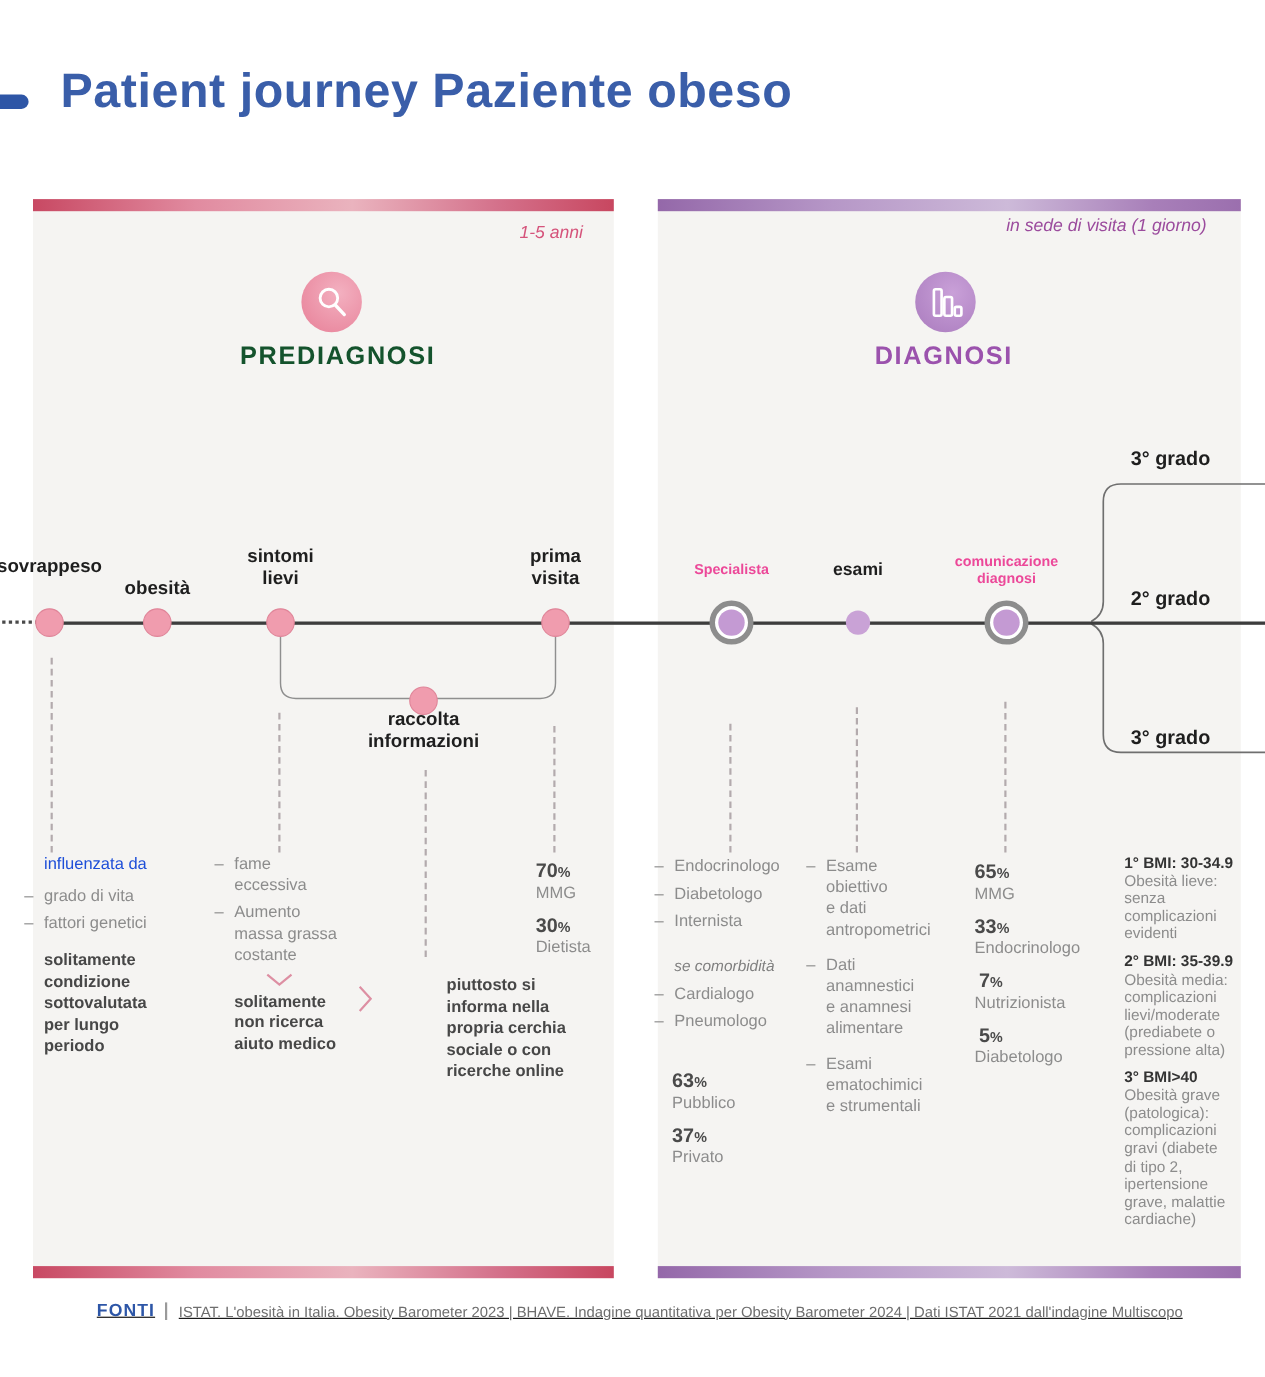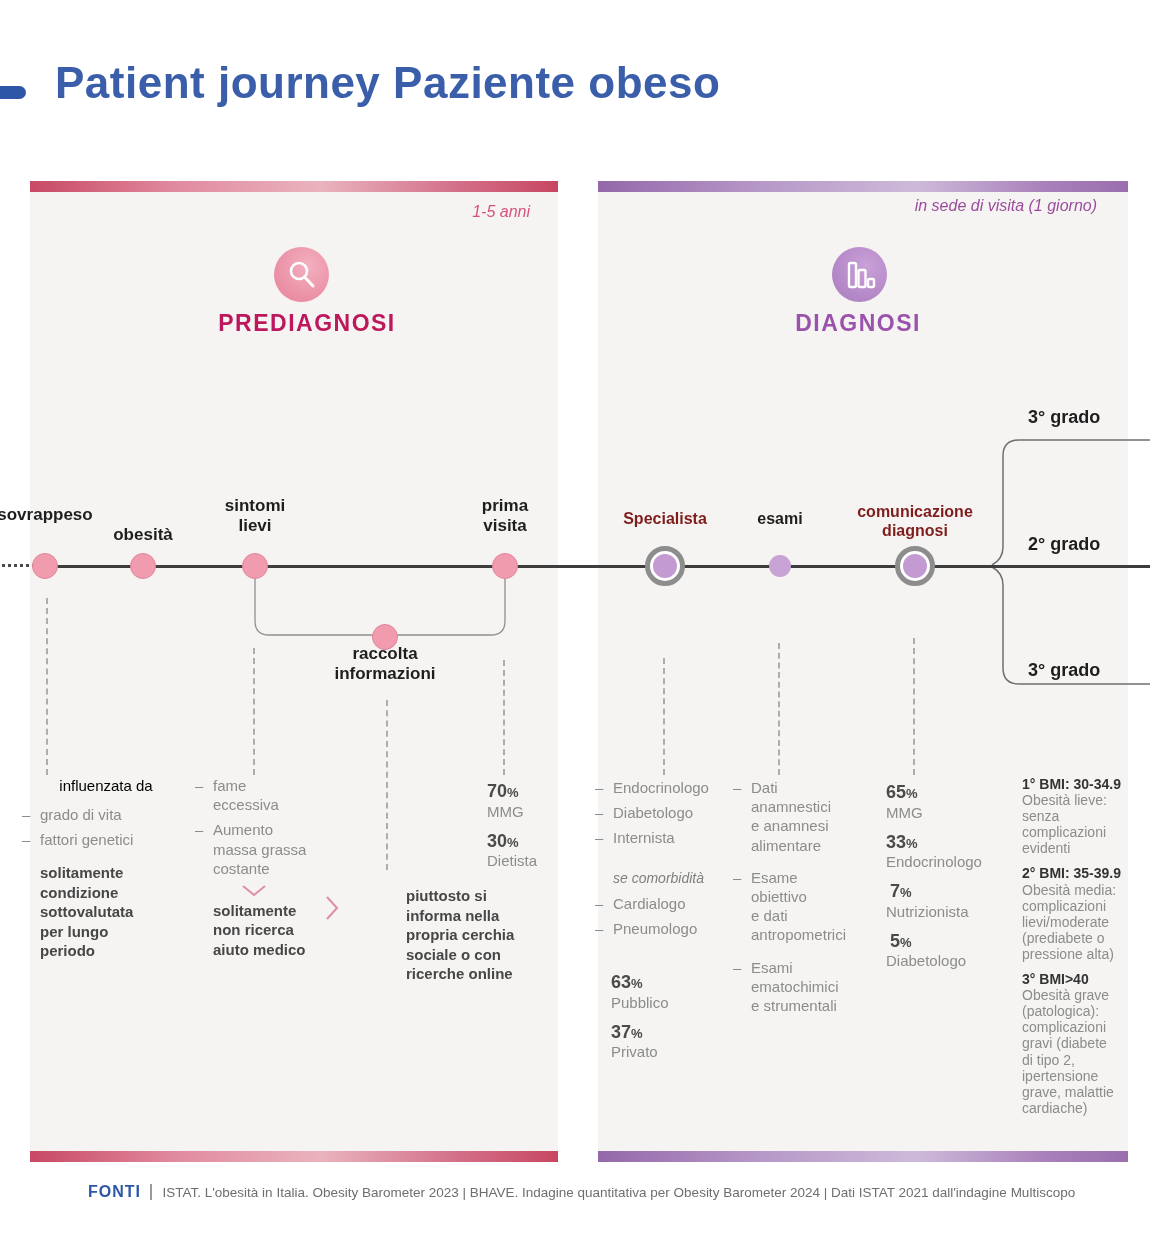--- a/index.html
+++ b/index.html
@@ -26,58 +26,58 @@
 
   .duration { font-style:italic; font-size:16px; text-align:right; }
   .duration-pre { left:330px; top:203px; width:200px; color:#d5537b; }
   .duration-dia { left:800px; top:197px; width:297px; color:#9b4b9d; }
 
   
   .icon-circle { width:55px; height:55px; border-radius:50%; display:flex; align-items:center; justify-content:center; }
   .icon-circle-pre { left:274px; top:247px; background:radial-gradient(circle at 62% 35%, #f3b0c0 0%, #ea8ba1 75%); }
   .icon-circle-dia { left:832px; top:247px; background:radial-gradient(circle at 62% 35%, #c9a0d8 0%, #b184c4 75%); }
   .section-title { text-align:center; font-weight:600; font-size:23px; letter-spacing:1.5px; }
-  .section-title-pre { left:217px; top:310px; width:180px; color:#be185d; }
+  .section-title-pre { left:217px; top:310px; width:180px; color:#14532d; }
   .section-title-dia { left:778px; top:310px; width:160px; color:#9b52ad; }
 
   
   .tl-lead { left:2px; top:564px; width:33px; border-top:3px dotted #4a4a4a; }
   .tl-line { left:34px; top:565px; width:1116px; height:3px; background:#3d3d3d; }
   .dot-pink { width:26px; height:26px; border-radius:50%; background:#f09cae; border:1px solid #e08599; }
   .dot-purple { width:22px; height:22px; border-radius:50%; background:#c9a2d6; }
   .dot-ring { width:40px; height:40px; border-radius:50%; border:5px solid #8d8d8d; background:#ffffff; display:flex; align-items:center; justify-content:center; }
   .dot-ring .core { width:24px; height:24px; border-radius:50%; background:#c49ad3; }
 
   .ms-label { transform:translateX(-50%); text-align:center; font-weight:700; font-size:17px; color:#1e1e1e; line-height:1.18; }
-  .ms-purple { color:#7f1d1d; font-size:16px; }
+  .ms-purple { color:#ec4899; font-size:13px; }
   .grado { left:1028px; font-weight:700; font-size:18px; color:#1e1e1e; }
 
   .vdash { width:0; border-left:2px dashed #b3aaad; }
 
   svg.connectors { left:0; top:0; pointer-events:none; }
 
   
-  .gray { color:#000000; font-size:15px; line-height:1.32;text-align:center; }
+  .gray { color:#1d4ed8; font-size:15px; line-height:1.32; }
   .dark-note { color:#474747; font-weight:700; font-size:15px; line-height:1.3; }
   ul.dash-list { list-style:none; }
   ul.dash-list li { position:relative; padding-left:18px; margin-bottom:6px; color:#8c8c8c; font-size:15px; line-height:1.28; }
   ul.dash-list li::before { content:"–"; position:absolute; left:0; top:0; color:#8c8c8c; }
 
   .stat-value { font-weight:700; font-size:18px; color:#4a4a4a; line-height:1.2; }
   .stat-value .pct { font-size:13px; }
   .stat-label { color:#8c8c8c; font-size:15px; margin-bottom:11px; }
 
   .comorbid { font-style:italic; color:#7f7f7f; font-size:14px; margin:22px 0 8px 18px; }
 
   .grade-block { margin-bottom:9px; }
   .grade-title { font-weight:700; font-size:14px; color:#333333; line-height:1.15; }
   .grade-text { color:#8c8c8c; font-size:14px; line-height:1.15; }
 
   
-  .footer { left:88px; top:1183px; display:flex; align-items:center; }
+  .footer { left:88px; top:1183px; display:flex; align-items:center;text-decoration:underline; }
   .footer-label { color:#2d56a7; font-weight:700; font-size:16px; letter-spacing:1px; }
   .footer-div { width:1.5px; height:16px; background:#9a9a9a; margin:0 11px 0 9px; }
   .footer-text { color:#6e6e6e; font-size:13.5px; }
 </style>
 </head>
 <body>
 
 <div id="page">
 
   <div class="abs title-dash"></div>
@@ -229,28 +229,28 @@
       <div class="stat-label">Pubblico</div>
     </div>
     <div>
       <div class="stat-value"><span>37</span><span class="pct">%</span></div>
       <div class="stat-label">Privato</div>
     </div>
   </div>
 
   <div class="abs" style="left:733px; top:778px; width:140px;">
     <ul class="dash-list">
+      <li class="pre" style="margin-bottom:13px;">Esame
+obiettivo
+e dati
+antropometrici</li>
       <li class="pre" style="margin-bottom:13px;">Dati
 anamnestici
 e anamnesi
 alimentare</li>
-      <li class="pre" style="margin-bottom:13px;">Esame
-obiettivo
-e dati
-antropometrici</li>
       <li class="pre">Esami
 ematochimici
 e strumentali</li>
     </ul>
   </div>
 
   <div class="abs" style="left:886px; top:782px;">
     <div>
       <div class="stat-value"><span>65</span><span class="pct">%</span></div>
       <div class="stat-label">MMG</div>

